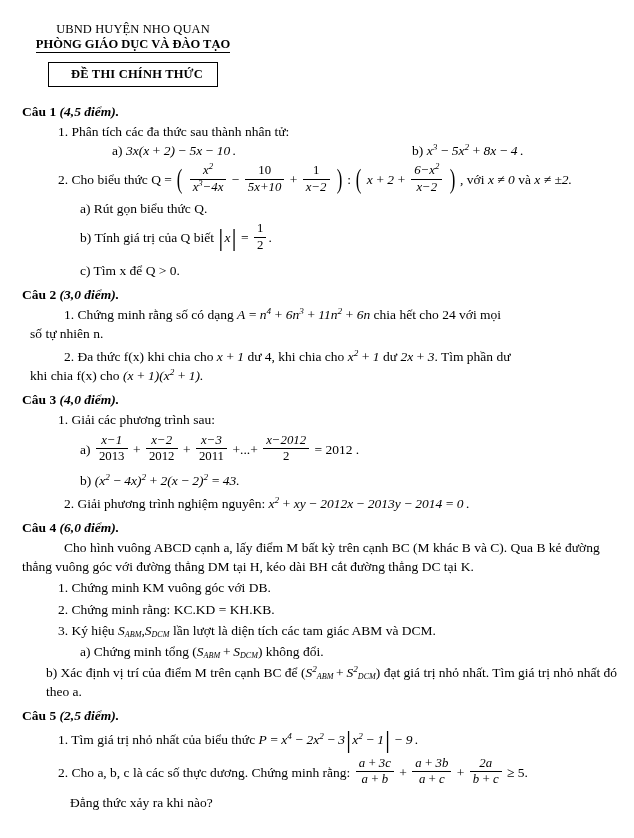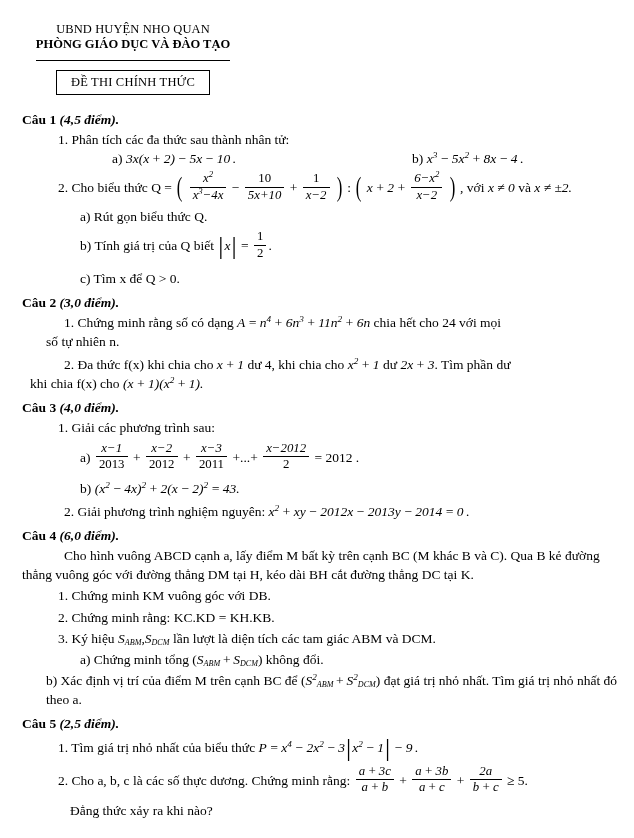--- a/index.html
+++ b/index.html
@@ -44,28 +44,28 @@
     font-size: 12.5px;
     letter-spacing: 0.1px;
     line-height: 1.15;
   }
   .org-line2 {
     font-size: 12.5px;
     font-weight: bold;
     line-height: 1.15;
     display: inline-block;
     border-bottom: 1.2px solid #000;
-    padding-bottom: 8px;
+    padding-bottom: 0px;
   }
   .exam-box {
     display: inline-block;
     border: 1.2px solid #000;
-    padding: 4px 14px 4px 14px;
+    padding: 4px 14px 4px 22px;
     margin-top: 9px;
-    font-weight: normal;
+    font-weight: bold;
     font-size: 12.5px;
     letter-spacing: 0.2px;
   }
   .title-main {
     font-weight: bold;
     font-size: 14.5px;
     line-height: 1.2;
     letter-spacing: 0.1px;
   }
   .title-year {
@@ -278,21 +278,21 @@
     <div class="qhead">
       <span>Câu 2</span>
       <span class="pts">(3,0 điểm).</span>
     </div>
 
     <div class="lvl1-ind mathline">
       <span>1. Chứng minh rằng số có dạng</span>
       <span class="m"><span class="m">A</span> = <span class="m">n</span><sup class="ex">4</sup> + 6<span class="m">n</span><sup class="ex">3</sup> + 11<span class="m">n</span><sup class="ex">2</sup> + 6<span class="m">n</span></span>
       <span>chia hết cho 24 với mọi</span>
     </div>
-    <div style="margin-left:24px; line-height:1.42;">số tự nhiên n.</div>
+    <div style="margin-left:8px; line-height:1.42;">số tự nhiên n.</div>
 
     <div class="lvl1-ind mathline" style="margin-top:4px;">
       <span>2. Đa thức f(x) khi chia cho</span>
       <span class="m"><span class="m">x</span> + 1</span>
       <span>dư 4, khi chia cho</span>
       <span class="m"><span class="m">x</span><sup class="ex">2</sup> + 1</span>
       <span>dư</span>
       <span class="m">2<span class="m">x</span> + 3</span><span>. Tìm phần dư</span>
     </div>
     <div class="mathline" style="margin-left:8px; line-height:1.42;">

